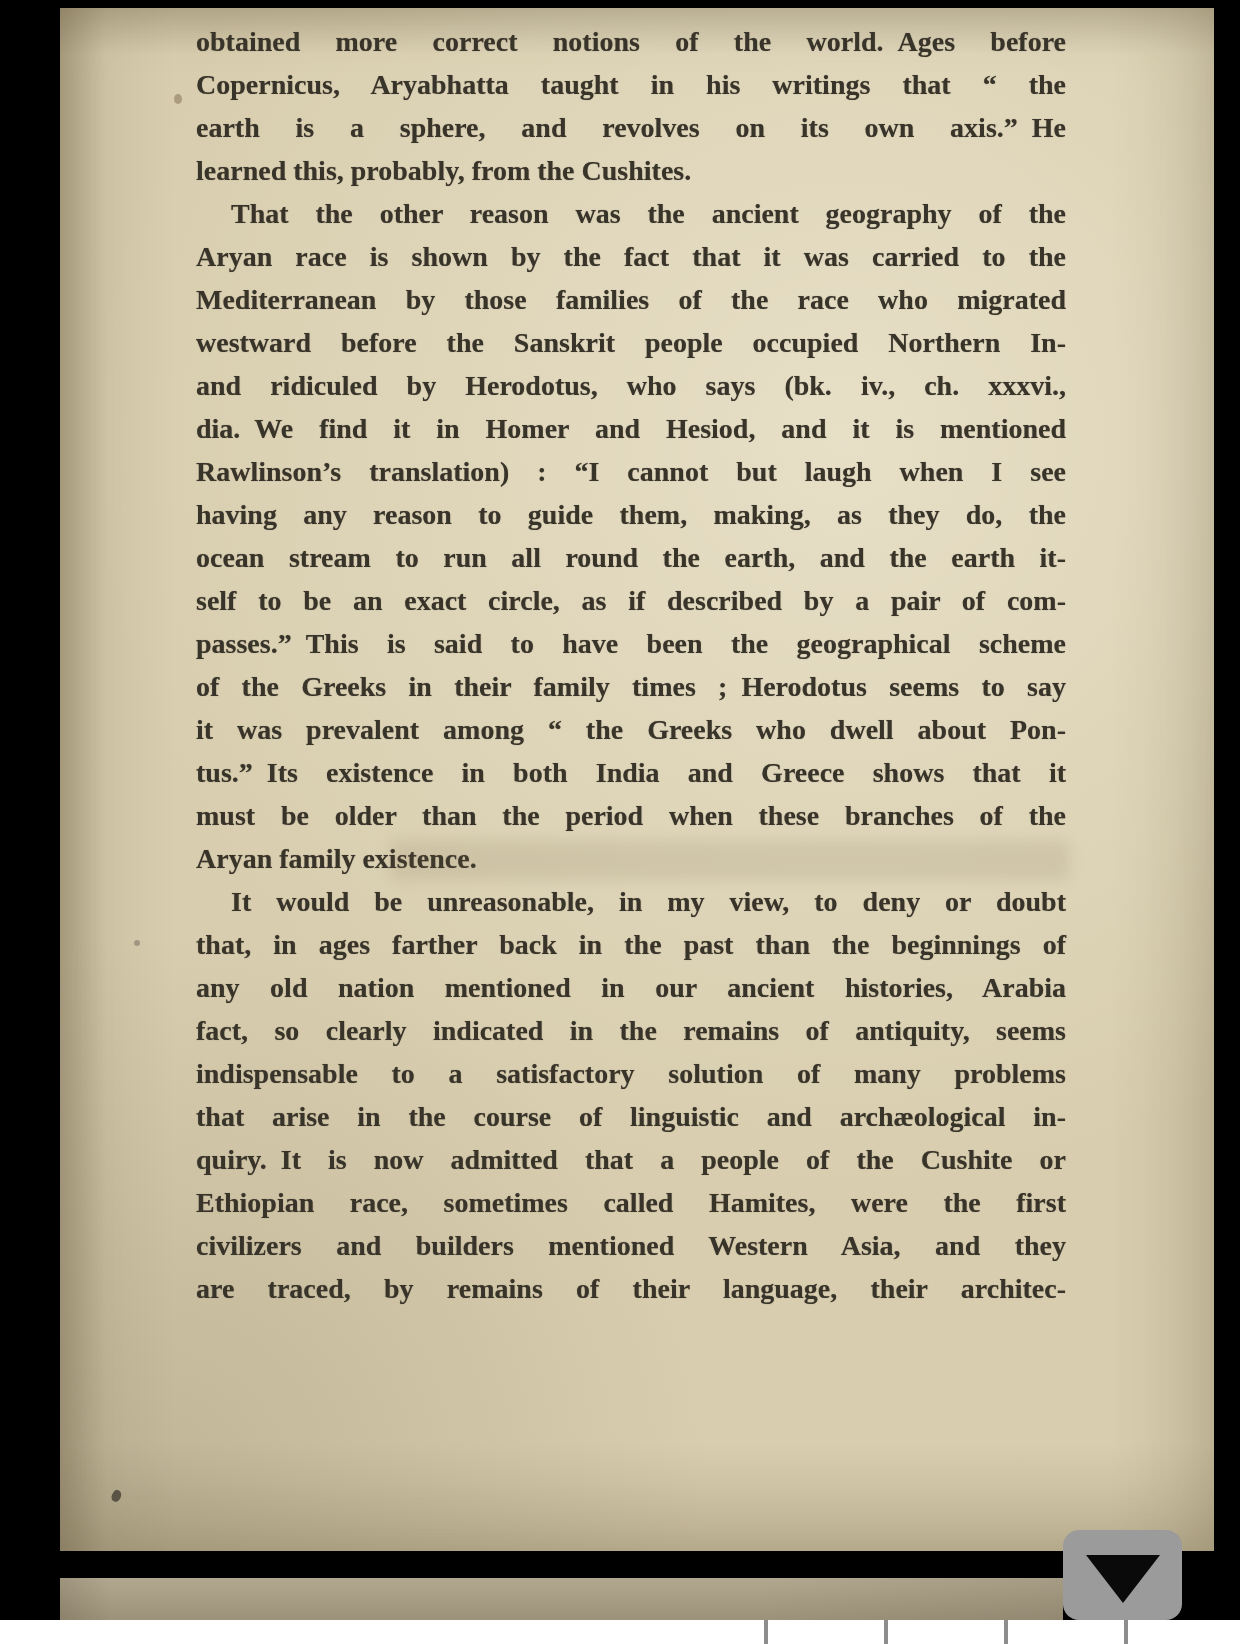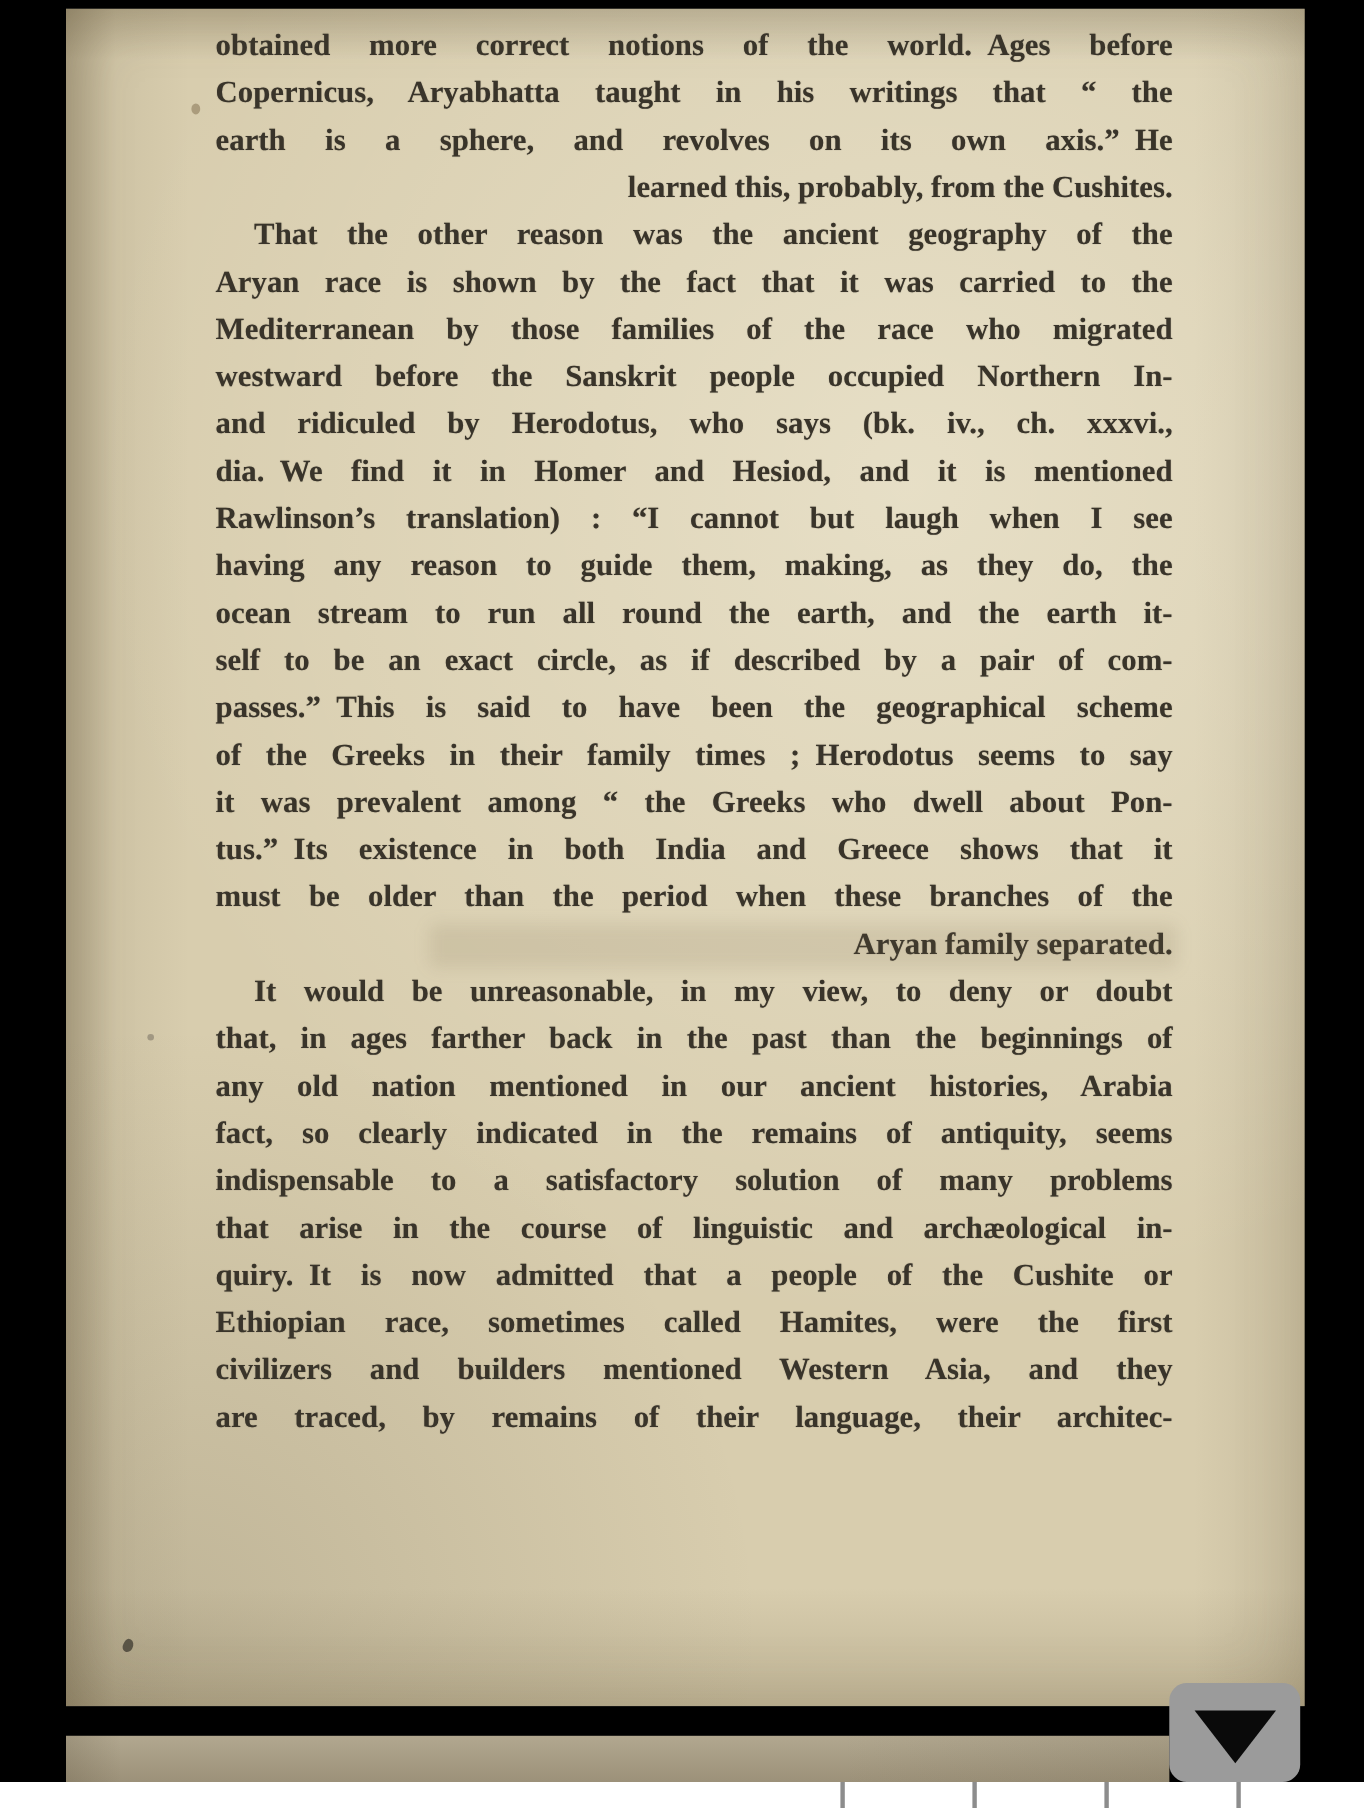--- a/index.html
+++ b/index.html
@@ -12,28 +12,29 @@
   
   .page{
     position:absolute;left:60px;top:8px;width:1126px;height:1543px;
     background:
       radial-gradient(120% 90% at 68% 28%, rgba(255,252,238,0.38) 0%, rgba(255,252,238,0) 55%),
       radial-gradient(80% 60% at 8% 96%, rgba(95,85,62,0.20) 0%, rgba(95,85,62,0) 60%),
       linear-gradient(90deg, rgba(82,70,46,0.32) 0%, rgba(82,70,46,0.07) 4%, rgba(82,70,46,0) 10%, rgba(82,70,46,0) 91%, rgba(82,70,46,0.12) 100%),
       linear-gradient(180deg, rgba(92,80,54,0.24) 0%, rgba(92,80,54,0) 3%, rgba(92,80,54,0) 93%, rgba(92,80,54,0.20) 100%),
       #d8cdae;
     box-shadow: inset 0 0 60px rgba(110,96,64,0.25);
+    padding-left: 28px;
   }
 
   .textcol{
     position:absolute;left:136px;top:12px;width:870px;
     font-size:28px;font-weight:bold;line-height:43px;color:#39342a;
     text-shadow:0 0 1px rgba(57,52,42,0.45);
   }
-  .line{text-align:right;}
+  .line{text-align:left;}
   .line.j{text-align:justify;text-align-last:justify;}
   .line.ind{text-indent:35px;}
 
   
   .ghost{
     position:absolute;left:330px;top:832px;width:680px;height:40px;
     background:rgba(118,104,70,0.13);filter:blur(7px);border-radius:8px;
   }
   .speck{position:absolute;border-radius:50%;}
   .speck.s1{left:52px;top:1482px;width:9px;height:12px;background:#4a453a;opacity:.85;transform:rotate(28deg);border-radius:40% 60% 50% 50%;}
@@ -88,21 +89,21 @@
         <div class="line j">dia. We find it in Homer and Hesiod, and it is mentioned</div>
         <div class="line j">Rawlinson’s translation) : “I cannot but laugh when I see</div>
         <div class="line j">having any reason to guide them, making, as they do, the</div>
         <div class="line j">ocean stream to run all round the earth, and the earth it-</div>
         <div class="line j">self to be an exact circle, as if described by a pair of com-</div>
         <div class="line j">passes.” This is said to have been the geographical scheme</div>
         <div class="line j">of the Greeks in their family times ; Herodotus seems to say</div>
         <div class="line j">it was prevalent among “ the Greeks who dwell about Pon-</div>
         <div class="line j">tus.” Its existence in both India and Greece shows that it</div>
         <div class="line j">must be older than the period when these branches of the</div>
-        <div class="line">Aryan family separated.</div>
+        <div class="line">Aryan family existence.</div>
         <div class="line j ind">It would be unreasonable, in my view, to deny or doubt</div>
         <div class="line j">that, in ages farther back in the past than the beginnings of</div>
         <div class="line j">any old nation mentioned in our ancient histories, Arabia</div>
         <div class="line j">fact, so clearly indicated in the remains of antiquity, seems</div>
         <div class="line j">indispensable to a satisfactory solution of many problems</div>
         <div class="line j">that arise in the course of linguistic and archæological in-</div>
         <div class="line j">quiry. It is now admitted that a people of the Cushite or</div>
         <div class="line j">Ethiopian race, sometimes called Hamites, were the first</div>
         <div class="line j">civilizers and builders mentioned Western Asia, and they</div>
         <div class="line j">are traced, by remains of their language, their architec-</div>

